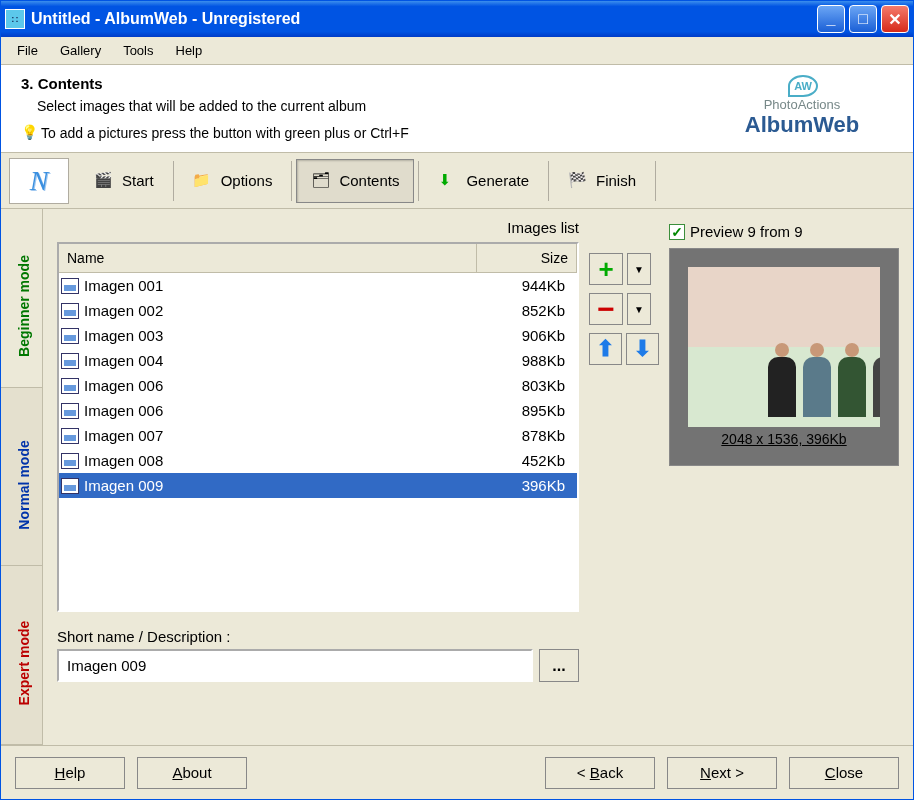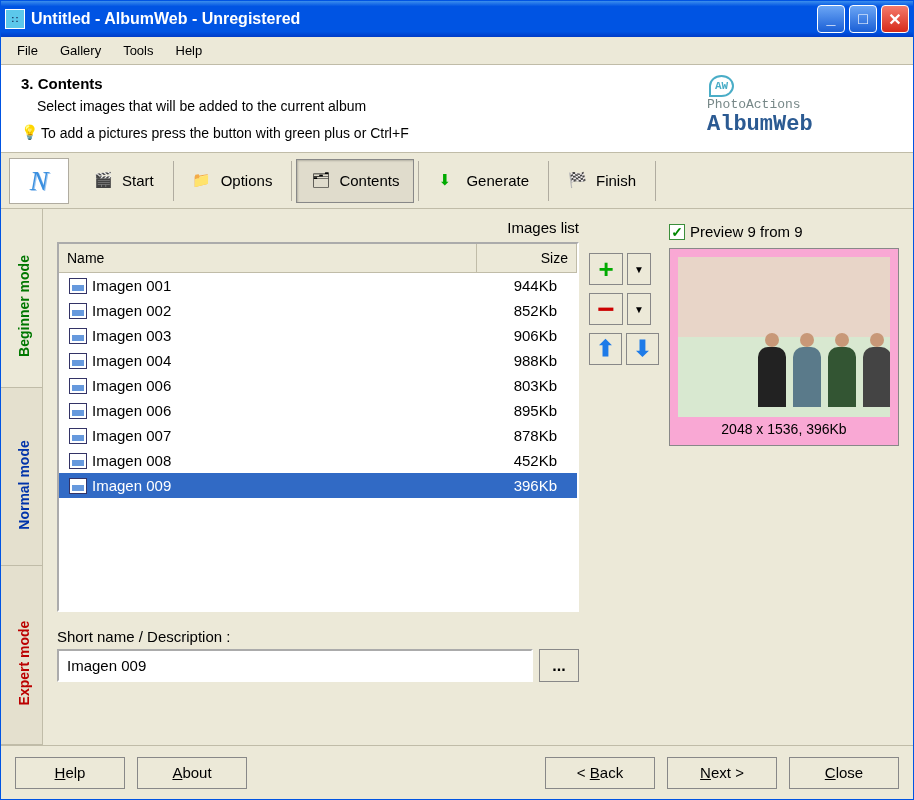--- a/index.html
+++ b/index.html
@@ -13,21 +13,21 @@
 .btn-min, .btn-max { background: linear-gradient(to bottom, #6BA6F5, #1A5FD6); }
 .btn-close { background: linear-gradient(to bottom, #F57B6B, #D62A1A); }
 .menubar { height: 28px; background: #ECE9D8; display: flex; align-items: center; padding: 0 6px; gap: 2px; border-bottom: 1px solid #C0BCA8; }
 .menu-item { padding: 4px 10px; cursor: default; }
 .header-section { background: #fff; padding: 10px 16px 10px 20px; display: flex; justify-content: space-between; border-bottom: 1px solid #C0BCA8; }
 .header-left { flex: 1; }
 .step-title { font-weight: bold; font-size: 15px; margin-bottom: 6px; }
 .step-desc { font-size: 14px; margin-left: 16px; margin-bottom: 10px; }
 .step-tip { font-size: 14px; display: flex; align-items: center; }
 .tip-icon { width: 16px; height: 18px; margin-right: 4px; display:inline-block;}
-.logo-area { width: 190px; text-align: left; font-family: Liberation Mono, monospace; }
+.logo-area { width: 190px; text-align: center; }
 .logo-area .brand-small{font-size:13px;color:#788;}
 .logo-area .brand-big{font-size:22px;font-weight:bold;color:#2B5A92;}
 .logo-badge{display:inline-block;border:2px solid #4AADC7;border-radius:50% 50% 50% 0;padding:3px 4px;font-size:11px;color:#4AADC7;font-weight:bold;margin-left:2px;}
 .toolbar-row { height: 56px; display: flex; align-items: center; padding: 4px 8px; gap: 0; border-bottom: 1px solid #C0BCA8; }
 .app-icon-big { width: 60px; height: 46px; border: 1px solid #B0ACA0; background: #fff; display:flex;align-items:center;justify-content:center;font-family:serif;font-style:italic;font-size:28px;color:#3B90E0;text-shadow:1px 1px #a0c8f0; margin-right: 10px; }
 .tool-btn { height: 44px; padding: 0 14px; display: flex; align-items: center; gap: 6px; border: 1px solid transparent; font-size: 15px; cursor:default;}
 .tool-btn.active { border: 1px solid #888; background: #E0DCCC; box-shadow: inset 1px 1px 2px rgba(0,0,0,.2); }
 .tool-sep { width: 1px; height: 40px; background: #B0ACA0; margin: 0 4px; }
 .tool-icon { width: 22px; height: 20px; display:inline-block; }
 .main-area { flex: 1; display: flex; overflow: hidden; }
@@ -40,42 +40,42 @@
 .side-tab.active { background: #ECE9D8; }
 .side-tab:not(.active){background:#E4E0CE;}
 .content-pane { flex: 1; padding: 10px 14px; display: flex; gap: 10px; }
 .images-col { flex: 1; display: flex; flex-direction: column; }
 .images-label { font-size: 15px; margin-bottom: 6px; text-align: right; }
 .listview { flex: 1; border: 2px inset #fff; background: #fff; overflow: auto; max-height: 370px; }
 .list-header { display: flex; background: #ECE9D8; border-bottom: 1px solid #C0BCA8; position: sticky; top: 0; }
 .list-header div { padding: 6px 8px; border-right: 1px solid #C0BCA8; font-size: 14px; }
 .col-name { flex: 1; }
 .col-size { width: 100px; text-align: right; }
-.list-row { display: flex; align-items: center; padding: 4px 10px; font-size: 15px; gap: 30px; }
+.list-row { display: flex; align-items: center; padding: 4px 2px; font-size: 15px; gap: 30px; }
 .list-row .col-name { display: flex; align-items: center; gap: 5px; }
 .list-row .col-size { padding-right: 10px; }
 .list-row.selected { background: #316AC5; color: #fff; }
 .row-icon { width: 18px; height: 16px; background: #fff; border: 1px solid #336; display:inline-block;position:relative;}
 .row-icon::after{content:"";position:absolute;bottom:2px;left:2px;right:2px;height:6px;background:#6699DD;}
 .shortname-row { margin-top: 16px; }
 .shortname-label { font-size: 15px; margin-bottom: 4px; display:block;}
 .shortname-input-wrap { display: flex; gap: 6px; }
 .shortname-input { flex: 1; border: 2px inset #fff; background: #fff; padding: 6px 8px; font-size: 15px; }
 .ellipsis-btn { width: 40px; border: 1px solid #888; background: #ECE9D8; font-weight: bold; font-size: 16px; cursor:default;}
 .list-controls { width: 70px; display: flex; flex-direction: column; gap: 8px; padding-top: 34px; }
 .ctrl-row { display: flex; gap: 4px; }
 .ctrl-btn { width: 34px; height: 32px; border: 1px solid #888; background: #ECE9D8; display: flex; align-items: center; justify-content: center; font-size: 18px; font-weight: bold; cursor:default;}
 .ctrl-btn.dd { width: 24px; font-size: 10px; }
 .plus { color: #00AA00; font-size: 26px; }
 .minus { color: #CC0000; font-size: 30px; line-height: 0; }
 .arrow-up, .arrow-down { color: #1E7BE8; font-size: 22px; }
 .preview-col { width: 230px; padding-top: 4px; }
 .preview-check { display: flex; align-items: center; gap: 5px; font-size: 15px; margin-bottom: 8px; }
 .checkbox { width: 16px; height: 16px; border: 1px solid #3B8E3B; background: #fff; display: flex; align-items: center; justify-content: center; color: #008800; font-size: 14px; font-weight: bold; }
-.preview-box { border: 1px solid #888; padding: 8px; background: #f9a8d4; }
+.preview-box { border: 1px solid #888; padding: 18px; background: #737373; text-decoration: underline; }
 .preview-img { width: 100%; height: 160px; background: linear-gradient(to bottom, #E8D5C8 50%, #D8E8D0 50%); position:relative;overflow:hidden;}
 .person{position:absolute;bottom:10px;width:28px;height:60px;background:#555;border-radius:10px 10px 0 0;}
 .person.p1{left:80px;background:#222;}
 .person.p2{left:115px;background:#5A7A8A;}
 .person.p3{left:150px;background:#335533;}
 .person.p4{left:185px;background:#444;}
 .head{position:absolute;top:-14px;left:7px;width:14px;height:14px;background:#C89878;border-radius:50%;}
 .preview-info { text-align: center; font-size: 14px; padding: 4px 0 0; }
 .footer-bar { height: 54px; border-top: 1px solid #C0BCA8; display: flex; align-items: center; padding: 0 14px; gap: 12px; }
 .footer-spacer { flex: 1; }

